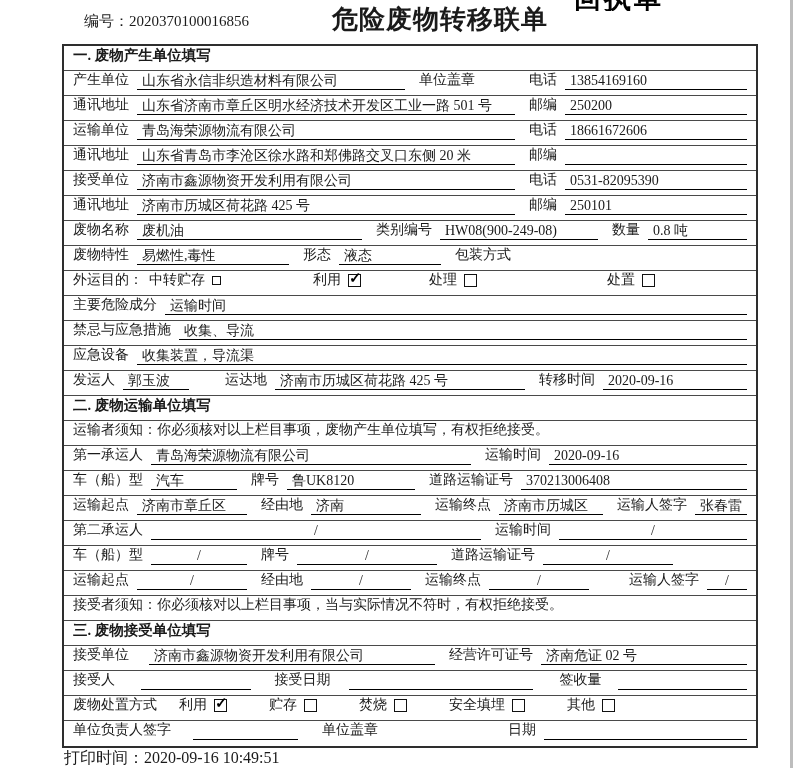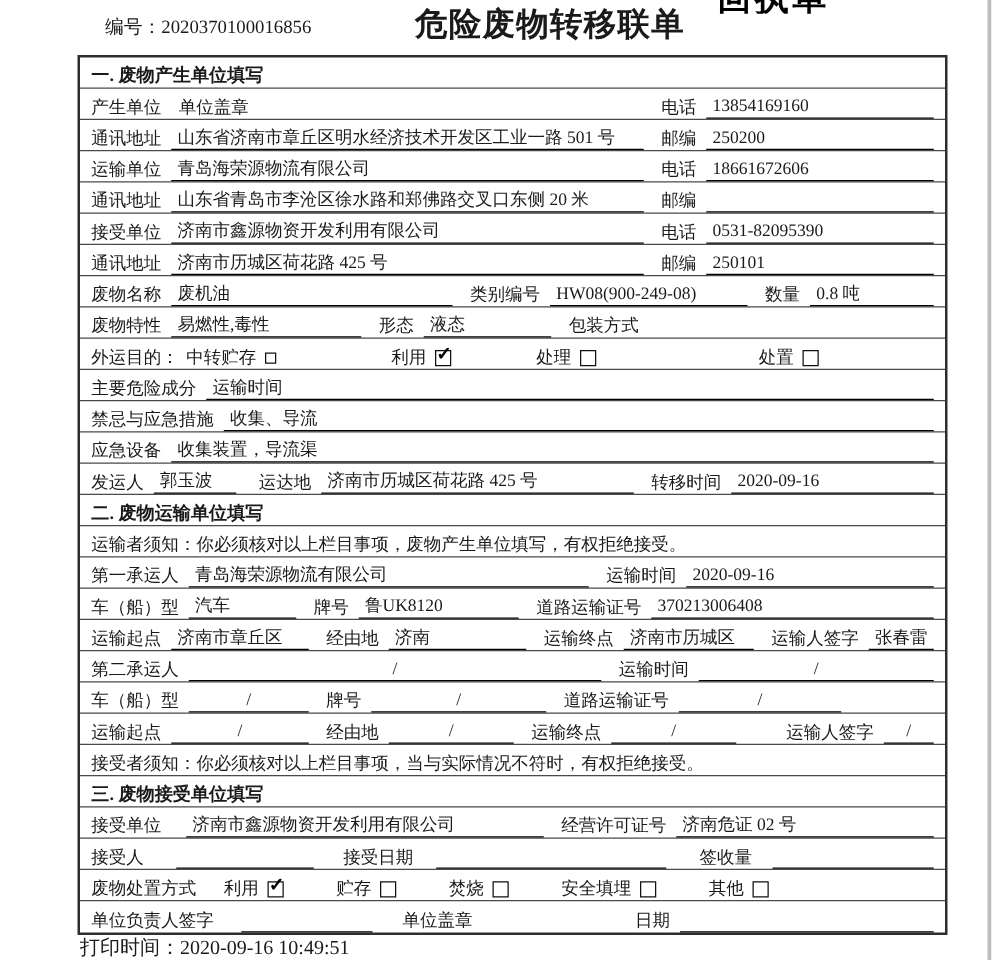--- a/index.html
+++ b/index.html
@@ -13,21 +13,21 @@
 
   .stamp-clip { position:absolute; left:574px; top:0; width:140px; height:11px; overflow:hidden; }
   .stamp-text { position:absolute; top:-19px; left:0; font-family:"Liberation Sans","DejaVu Sans",sans-serif;
     font-weight:bold; font-size:27px; letter-spacing:3px; color:#000; }
 
   .serial { position:absolute; left:84px; top:12px; font-size:15px; white-space:nowrap; }
   .doc-title { position:absolute; left:300px; top:2px; width:280px; text-align:center;
     font-size:26px; font-weight:bold; letter-spacing:1px; margin:0; }
 
   .form-table { position:absolute; left:62px; top:44px; width:696px; border:2px solid #2e2e2e; background:#fff; }
-  .row { display:flex; align-items:flex-end; height:25px; padding:0 9px; font-size:14px;
+  .row { display:flex; align-items:flex-start; height:25px; padding:0 9px; font-size:14px;
     border-bottom:1px solid #4a4a4a; white-space:nowrap; }
   .row:last-child { border-bottom:none; }
   .sec { font-weight:bold; font-size:14.5px; }
   .lbl { white-space:nowrap; }
   .val { border-bottom:1px solid #000; padding:0 5px; margin-left:8px; height:19px; line-height:19px;
     overflow:hidden; white-space:nowrap; }
   .grow { flex:1 1 auto; }
   .ctr { text-align:center; }
   .gap { margin-left:14px; }
   .spacer { flex:1 1 auto; }
@@ -55,20 +55,21 @@
 <h1 class="doc-title">危险废物转移联单</h1>
 
 <div class="form-table">
 
   <div class="row sec">
     <span>一. 废物产生单位填写</span>
   </div>
 
   <div class="row">
     <span class="lbl">产生单位</span>
+    <span class="val" style="width:268px">山东省永信非织造材料有限公司</span>
     <span class="lbl gap">单位盖章</span>
     <span class="spacer"></span>
     <span class="lbl">电话</span>
     <span class="val" style="width:182px">13854169160</span>
   </div>
 
   <div class="row">
     <span class="lbl">通讯地址</span>
     <span class="val grow">山东省济南市章丘区明水经济技术开发区工业一路 501 号</span>
     <span class="lbl gap">邮编</span>
@@ -151,21 +152,21 @@
   </div>
 
   <div class="row">
     <span class="lbl">应急设备</span>
     <span class="val grow">收集装置，导流渠</span>
   </div>
 
   <div class="row">
     <span class="lbl">发运人</span>
     <span class="val" style="width:66px">郭玉波</span>
-    <span class="lbl" style="margin-left:18px">运达地</span>
+    <span class="lbl" style="margin-left:36px">运达地</span>
     <span class="val" style="width:250px">济南市历城区荷花路 425 号</span>
     <span class="lbl gap">转移时间</span>
     <span class="val grow">2020-09-16</span>
   </div>
 
   <div class="row sec">
     <span>二. 废物运输单位填写</span>
   </div>
 
   <div class="row">

